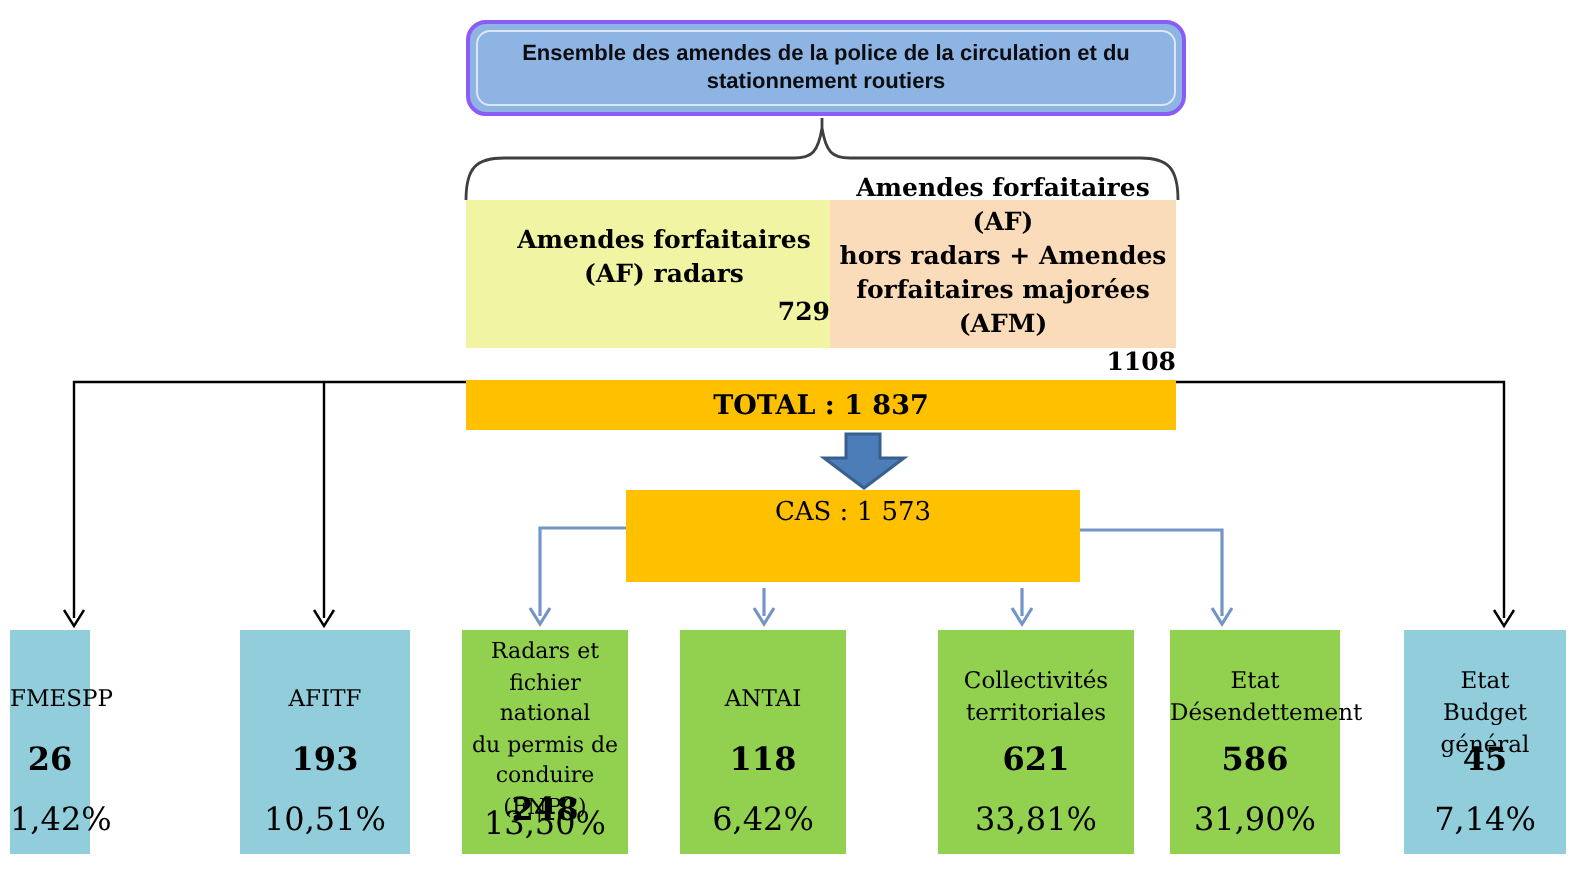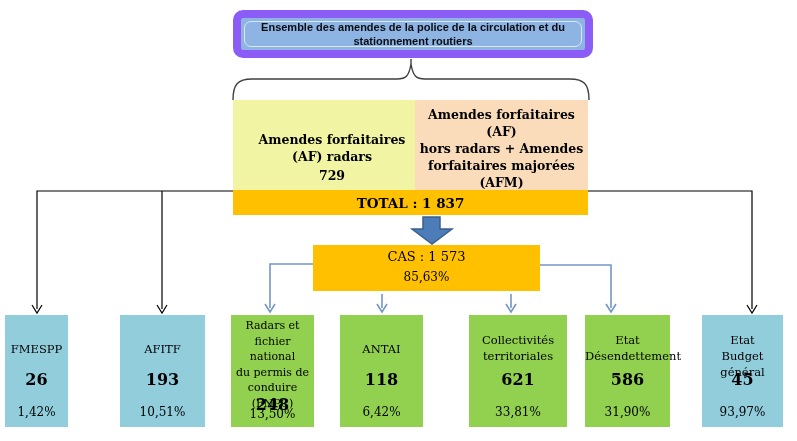--- a/index.html
+++ b/index.html
@@ -4,33 +4,33 @@
 <style>
   html,body{margin:0;padding:0;background:#ffffff;}
   .canvas{
     position:relative;width:797px;height:441px;background:#ffffff;overflow:hidden;
     font-family:"DejaVu Serif","Liberation Serif",serif;color:#000;
   }
   .lines{position:absolute;left:0;top:0;width:797px;height:441px;pointer-events:none;}
 
   .root-box{
     position:absolute;left:233px;top:10px;width:360px;height:48px;box-sizing:border-box;
-    background:#8DB4E3;border:8px solid #8b5cf6;border-radius:10px;
+    background:#8DB4E3;border:2px solid #8b5cf6;border-radius:10px;
     display:flex;align-items:center;justify-content:center;text-align:center;
     font-family:"Liberation Sans","DejaVu Sans",sans-serif;font-weight:bold;
     font-size:11px;line-height:14px;color:#0B0C10;padding:0 20px;
   }
   .root-box::after{
     content:"";position:absolute;left:3px;right:3px;top:3px;bottom:3px;
     border:1px solid rgba(238,242,250,0.8);border-radius:7px;pointer-events:none;
   }
 
   .af-box{
-    position:absolute;top:100px;height:115px;box-sizing:border-box;
-    display:flex;flex-direction:column;align-items:center;justify-content:center;
+    position:absolute;top:100px;height:74px;box-sizing:border-box;
+    display:flex;flex-direction:column;align-items:flex-end;justify-content:center;
     text-align:center;font-weight:bold;font-size:12.5px;line-height:17px;
   }
   .af-left{left:233px;width:182px;background:#F1F4A3;padding-left:16px;}
   .af-right{left:415px;width:173px;background:#FBDCBA;}
   .af-label{white-space:pre-line;}
   .af-value{margin-top:2px;}
 
   .total-bar{
     position:absolute;left:233px;top:190px;width:355px;height:25px;background:#FFC000;
     display:flex;align-items:center;justify-content:center;
@@ -42,21 +42,21 @@
     text-align:center;
   }
   .cas-label{margin-top:4px;font-weight:normal;font-size:13px;}
   .cas-pct{margin-top:6px;font-size:12px;}
 
   .alloc{
     position:absolute;top:315px;height:112px;text-align:center;font-size:11.5px;
   }
   .a-label{position:absolute;left:0;right:0;white-space:pre-line;line-height:16px;}
   .a-value{position:absolute;top:55px;left:0;right:0;font-weight:bold;font-size:16px;}
-  .a-pct{position:absolute;bottom:8px;left:0;right:0;font-size:12px;}
+  .a-pct{position:absolute;bottom:8px;left:0;right:0;font-size:16px;}
   .alloc.one .a-label{top:26px;}
   .alloc.two .a-label{top:17px;}
   .alloc.dense .a-label{top:3px;font-size:11px;line-height:15.5px;}
   .alloc.dense .a-value{top:80px;}
   .alloc.dense .a-pct{bottom:6px;}
 </style>
 </head>
 <body>
 
 <div class="canvas">
@@ -97,24 +97,23 @@
     <div class="af-label">Amendes forfaitaires  (AF)
 hors radars + Amendes
 forfaitaires majorées (AFM)</div>
     <div class="af-value">1108</div>
   </div>
 
   <div class="total-bar">TOTAL : 1 837</div>
 
   <div class="cas-box">
     <div class="cas-label">CAS : 1 573</div>
-    <div class="cas-pct">85,63%</div>
   </div>
 
-  <div class="alloc one" style="left: 5px; width: 63px; background-color: rgb(146, 205, 220);">
+  <div class="alloc one" style="left: 5px; width: 40px; background-color: rgb(146, 205, 220);">
     <div class="a-label">FMESPP</div>
     <div class="a-value">26</div>
     <div class="a-pct">1,42%</div>
   </div>
 
   <div class="alloc one" style="left: 120px; width: 85px; background-color: rgb(146, 205, 220);">
     <div class="a-label">AFITF</div>
     <div class="a-value">193</div>
     <div class="a-pct">10,51%</div>
   </div>
@@ -146,16 +145,16 @@
     <div class="a-label">Etat
 Désendettement</div>
     <div class="a-value">586</div>
     <div class="a-pct">31,90%</div>
   </div>
 
   <div class="alloc two" style="left: 702px; width: 81px; background-color: rgb(146, 205, 220);">
     <div class="a-label">Etat
 Budget général</div>
     <div class="a-value">45</div>
-    <div class="a-pct">93,97%</div>
+    <div class="a-pct">7,14%</div>
   </div>
 
 </div>
 
 </body></html>

